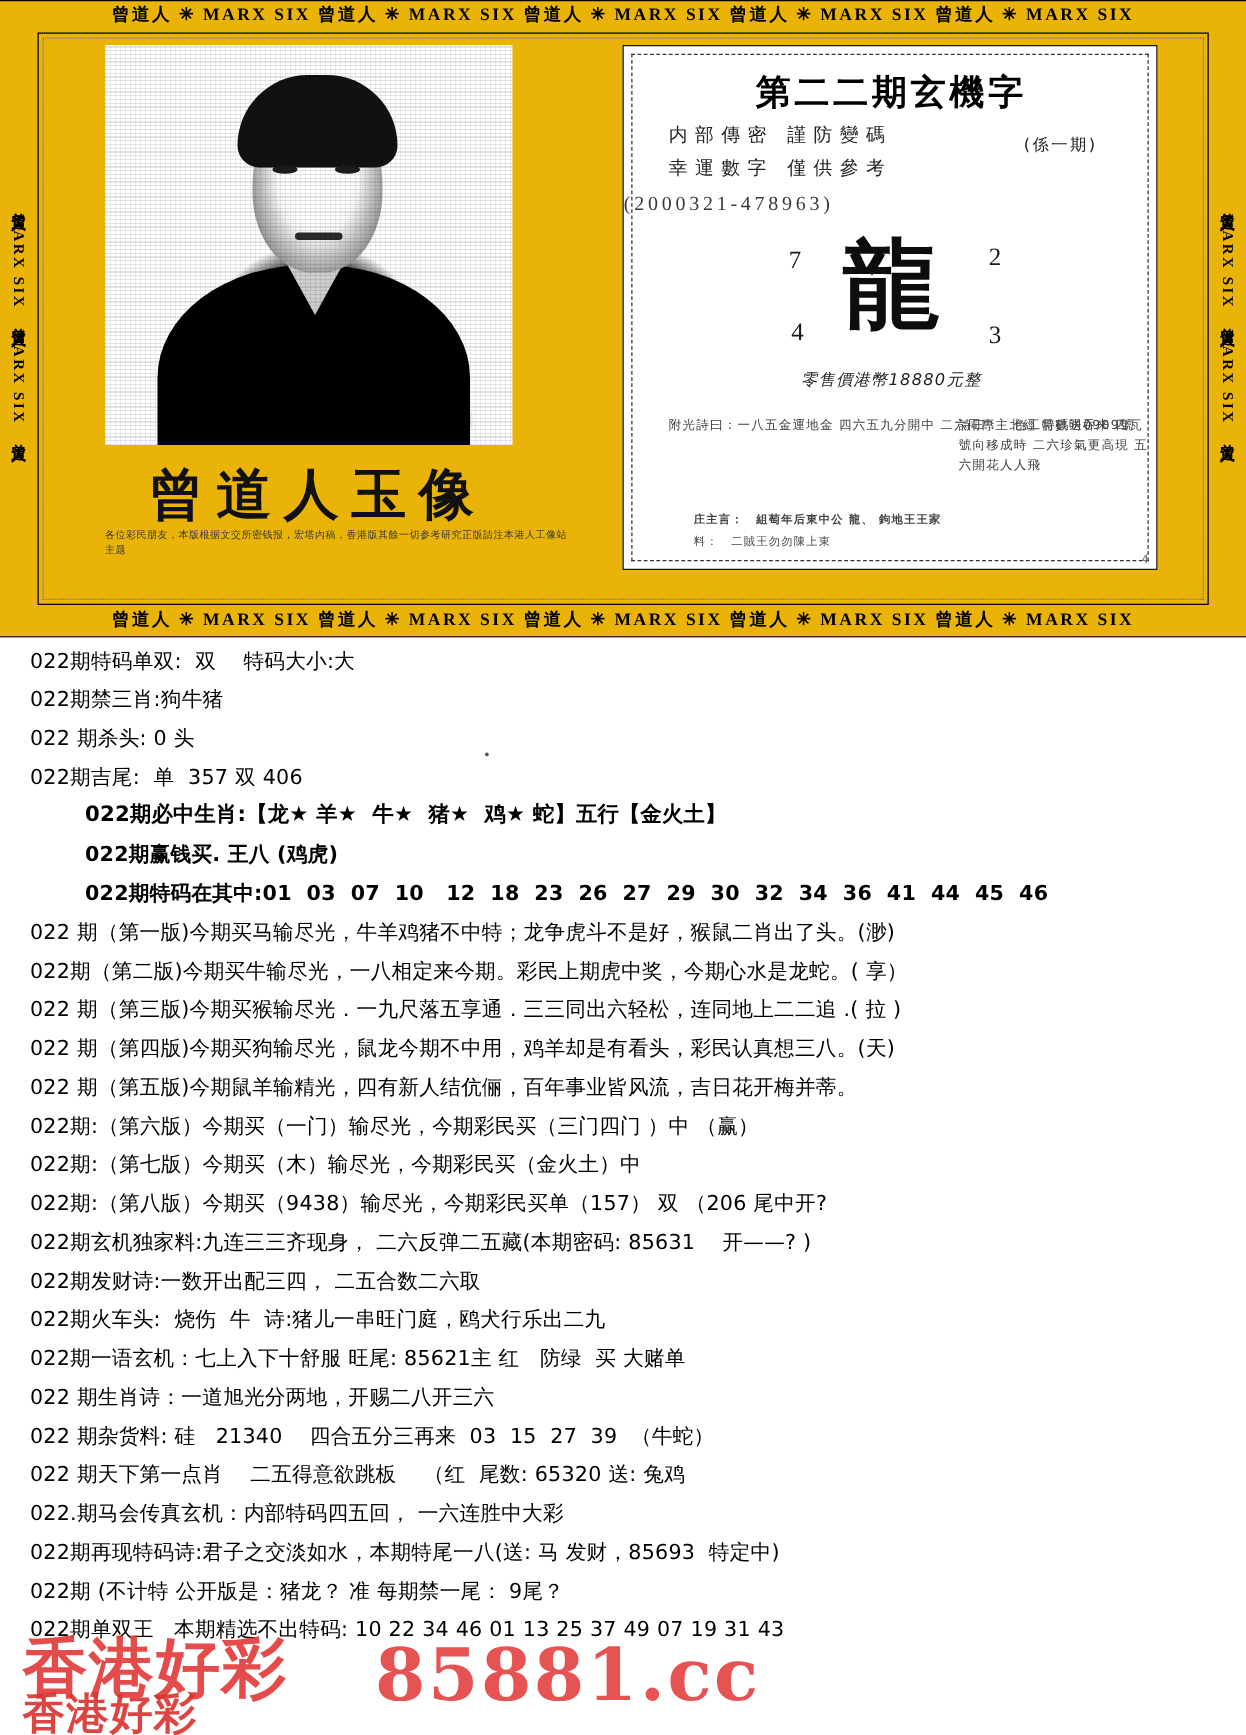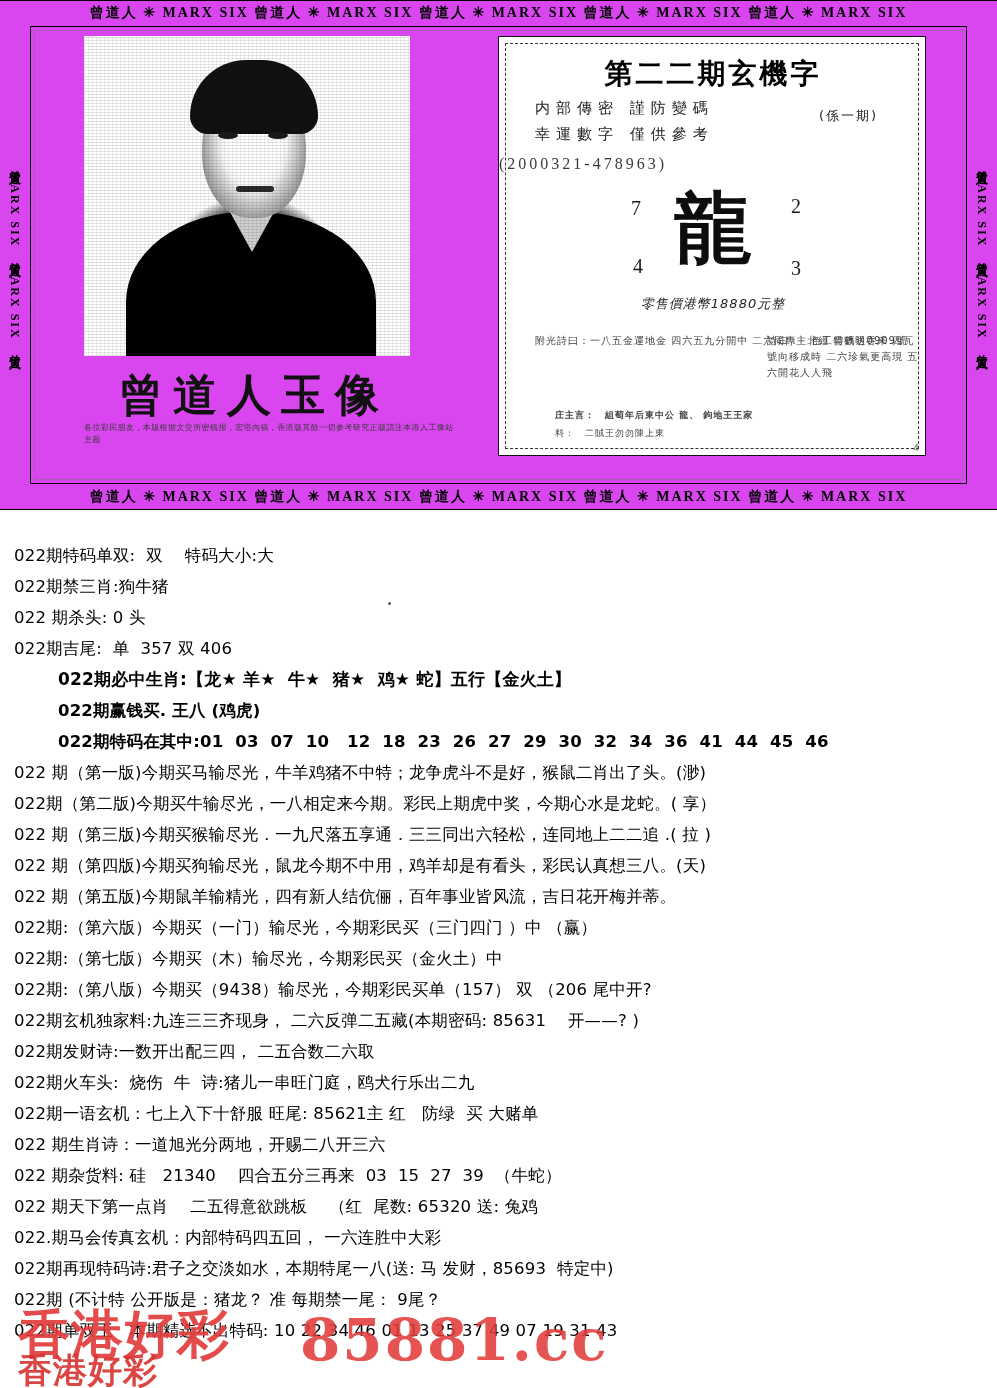--- a/index.html
+++ b/index.html
@@ -14,21 +14,21 @@
     font-family: "DejaVu Sans", sans-serif;
     color: #000000;
     overflow: hidden;
   }
 
   
   .poster {
     position: relative;
     width: 997px;
     height: 510px;
-    background: #d946ef;
+    background: #eab308;
     overflow: hidden;
   }
   .poster-frame {
     position: absolute;
     left: 0; top: 0;
     width: 997px;
     height: 510px;
     box-sizing: border-box;
     border-top: 1px solid #000;
     border-bottom: 1px solid #000;
@@ -297,23 +297,23 @@
   .tiny-mark {
     position: absolute;
     right: 6px; bottom: 2px;
     font-size: 9px;
     color: #666;
   }
 
   
   .content {
     position: absolute;
-    left: 0; top: 510px;
+    left: 0; top: 483px;
     width: 902px;
-    padding: 30px 14px 0 14px;
+    padding: 30px 14px 0 24px;
     box-sizing: border-box;
   }
   .line {
     font-family: "DejaVu Sans", sans-serif;
     font-size: 16.5px;
     line-height: 31px;
     color: #000;
     white-space: pre;
     letter-spacing: 0.2px;
   }

